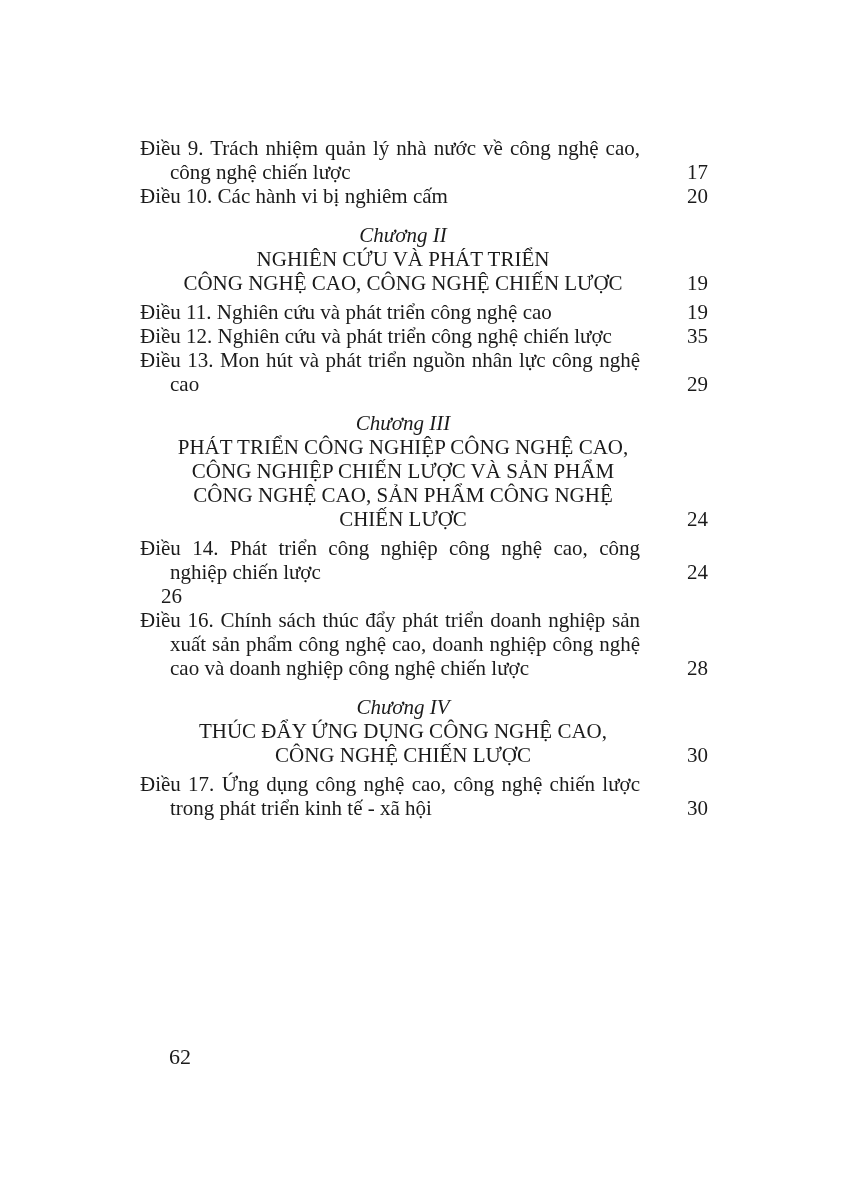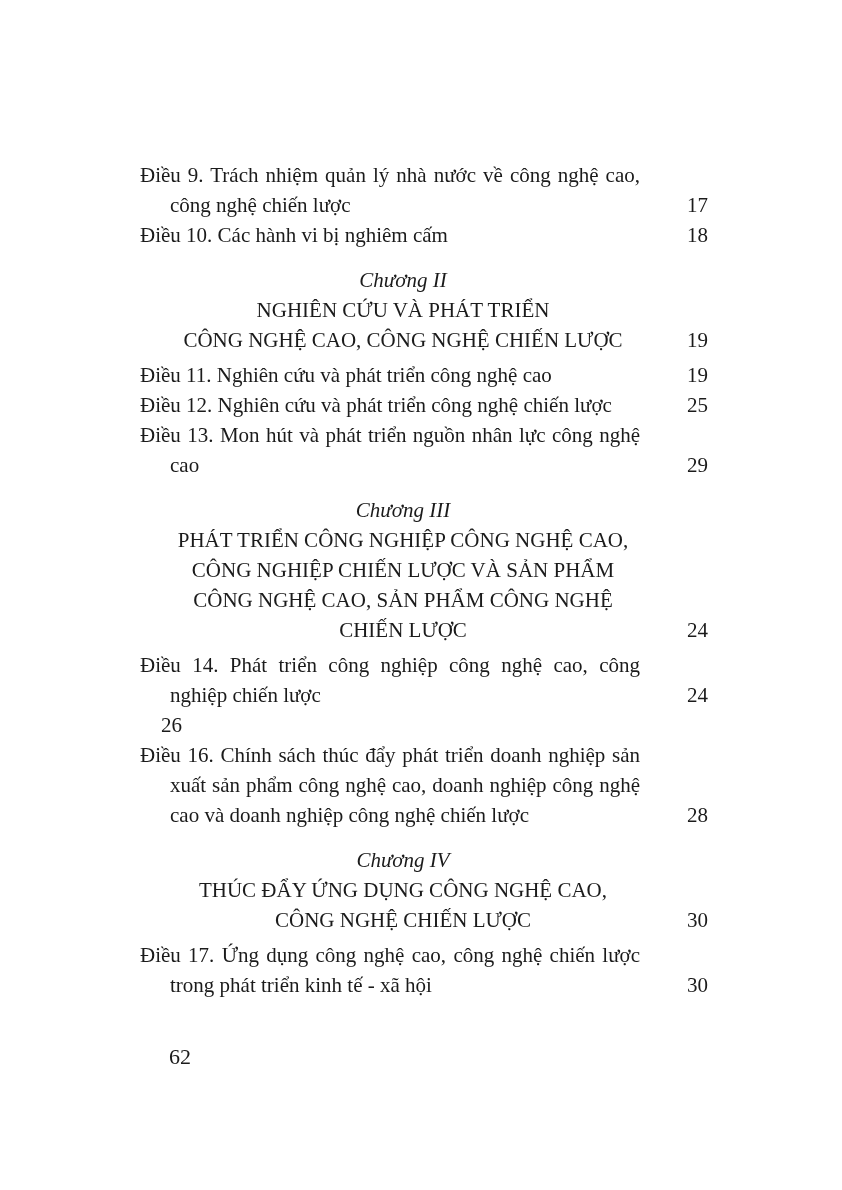--- a/index.html
+++ b/index.html
@@ -11,24 +11,24 @@
     height: 1190px;
     background: #ffffff;
     position: relative;
     font-family: "Liberation Serif", "DejaVu Serif", serif;
     color: #1b1b1b;
     overflow: hidden;
   }
   .toc {
     position: absolute;
     left: 140px;
-    top: 160px;
+    top: 136px;
     width: 568px;
     font-size: 21px;
-    line-height: 30px;
+    line-height: 24px;
   }
   .article-row {
     display: flex;
     align-items: flex-end;
   }
   .entry-text {
     flex: 1;
     margin-right: 26px;
     padding-left: 30px;
     text-indent: -30px;
@@ -65,36 +65,36 @@
 </head>
 <body>
 
 <main class="toc">
     <div class="article-row">
       <div class="entry-text">Điều 9. Trách nhiệm quản lý nhà nước về công nghệ cao, công nghệ chiến lược</div>
       <div class="entry-page">17</div>
     </div>
     <div class="article-row">
       <div class="entry-text">Điều 10. Các hành vi bị nghiêm cấm</div>
-      <div class="entry-page">18</div>
+      <div class="entry-page">20</div>
     </div>
     <div class="chapter-row">
       <div class="chapter-head">
         <div class="chapter-label">Chương II</div>
         <div class="chapter-title">NGHIÊN CỨU VÀ PHÁT TRIỂN<br>CÔNG NGHỆ CAO, CÔNG NGHỆ CHIẾN LƯỢC</div>
       </div>
       <div class="entry-page">19</div>
     </div>
     <div class="article-row">
       <div class="entry-text">Điều 11. Nghiên cứu và phát triển công nghệ cao</div>
       <div class="entry-page">19</div>
     </div>
     <div class="article-row">
       <div class="entry-text">Điều 12. Nghiên cứu và phát triển công nghệ chiến lược</div>
-      <div class="entry-page">25</div>
+      <div class="entry-page">35</div>
     </div>
     <div class="article-row">
       <div class="entry-text">Điều 13. Mon hút và phát triển nguồn nhân lực công nghệ cao</div>
       <div class="entry-page">29</div>
     </div>
     <div class="chapter-row">
       <div class="chapter-head">
         <div class="chapter-label">Chương III</div>
         <div class="chapter-title">PHÁT TRIỂN CÔNG NGHIỆP CÔNG NGHỆ CAO,<br>CÔNG NGHIỆP CHIẾN LƯỢC VÀ SẢN PHẨM<br>CÔNG NGHỆ CAO, SẢN PHẨM CÔNG NGHỆ<br>CHIẾN LƯỢC</div>
       </div>

